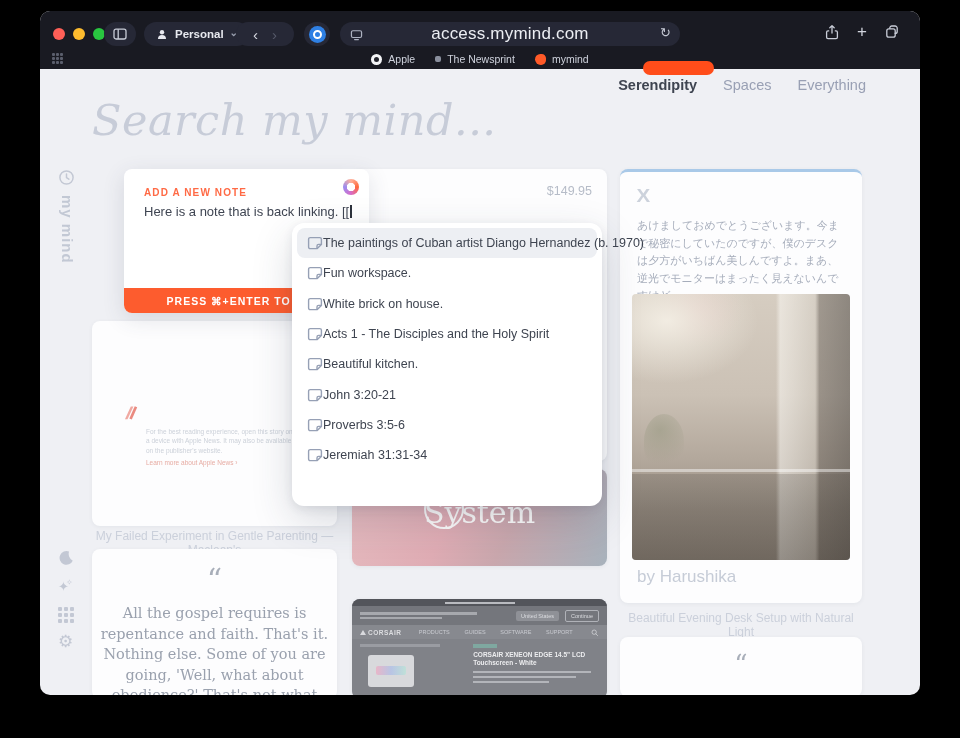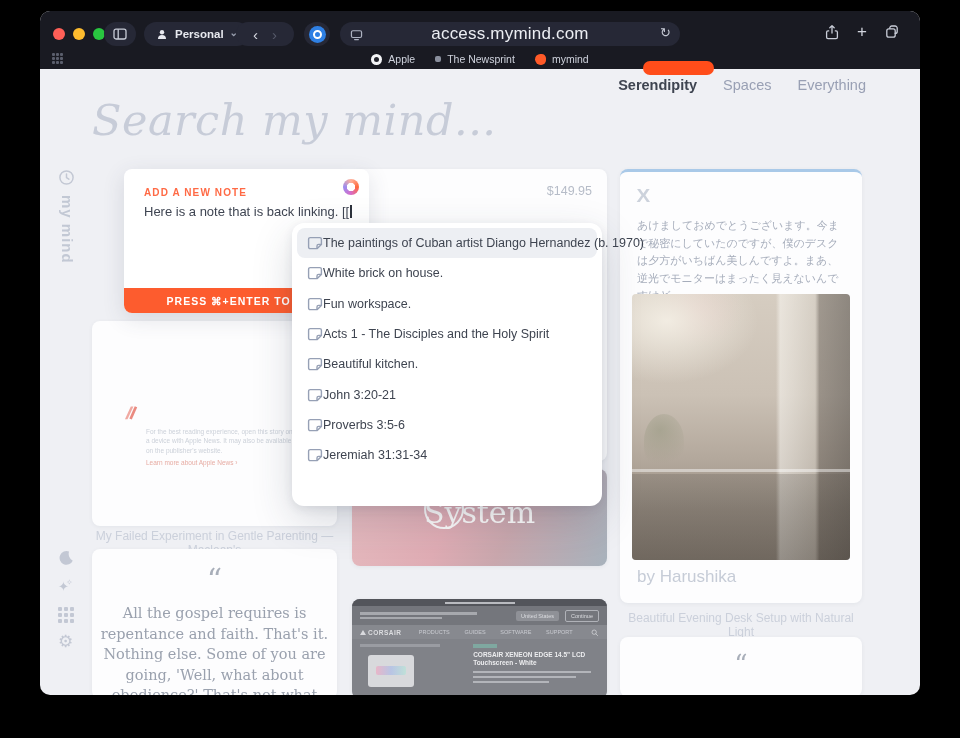--- a/index.html
+++ b/index.html
@@ -389,27 +389,27 @@
       <div class="sug active">
           <svg class="ico" width="16" height="16" viewBox="0 0 16 16">
             <use href="#i-note"></use>
           </svg>
           <span>The paintings of Cuban artist Diango Hernandez (b. 1970)</span>
         </div>
       <div class="sug">
           <svg class="ico" width="16" height="16" viewBox="0 0 16 16">
             <use href="#i-note"></use>
           </svg>
+          <span>Fun workspace.</span>
+        </div>
+      <div class="sug">
+          <svg class="ico" width="16" height="16" viewBox="0 0 16 16">
+            <use href="#i-note"></use>
+          </svg>
           <span>White brick on house.</span>
-        </div>
-      <div class="sug">
-          <svg class="ico" width="16" height="16" viewBox="0 0 16 16">
-            <use href="#i-note"></use>
-          </svg>
-          <span>Fun workspace.</span>
         </div>
       <div class="sug">
           <svg class="ico" width="16" height="16" viewBox="0 0 16 16">
             <use href="#i-note"></use>
           </svg>
           <span>Acts 1 - The Disciples and the Holy Spirit</span>
         </div>
       <div class="sug">
           <svg class="ico" width="16" height="16" viewBox="0 0 16 16">
             <use href="#i-note"></use>

